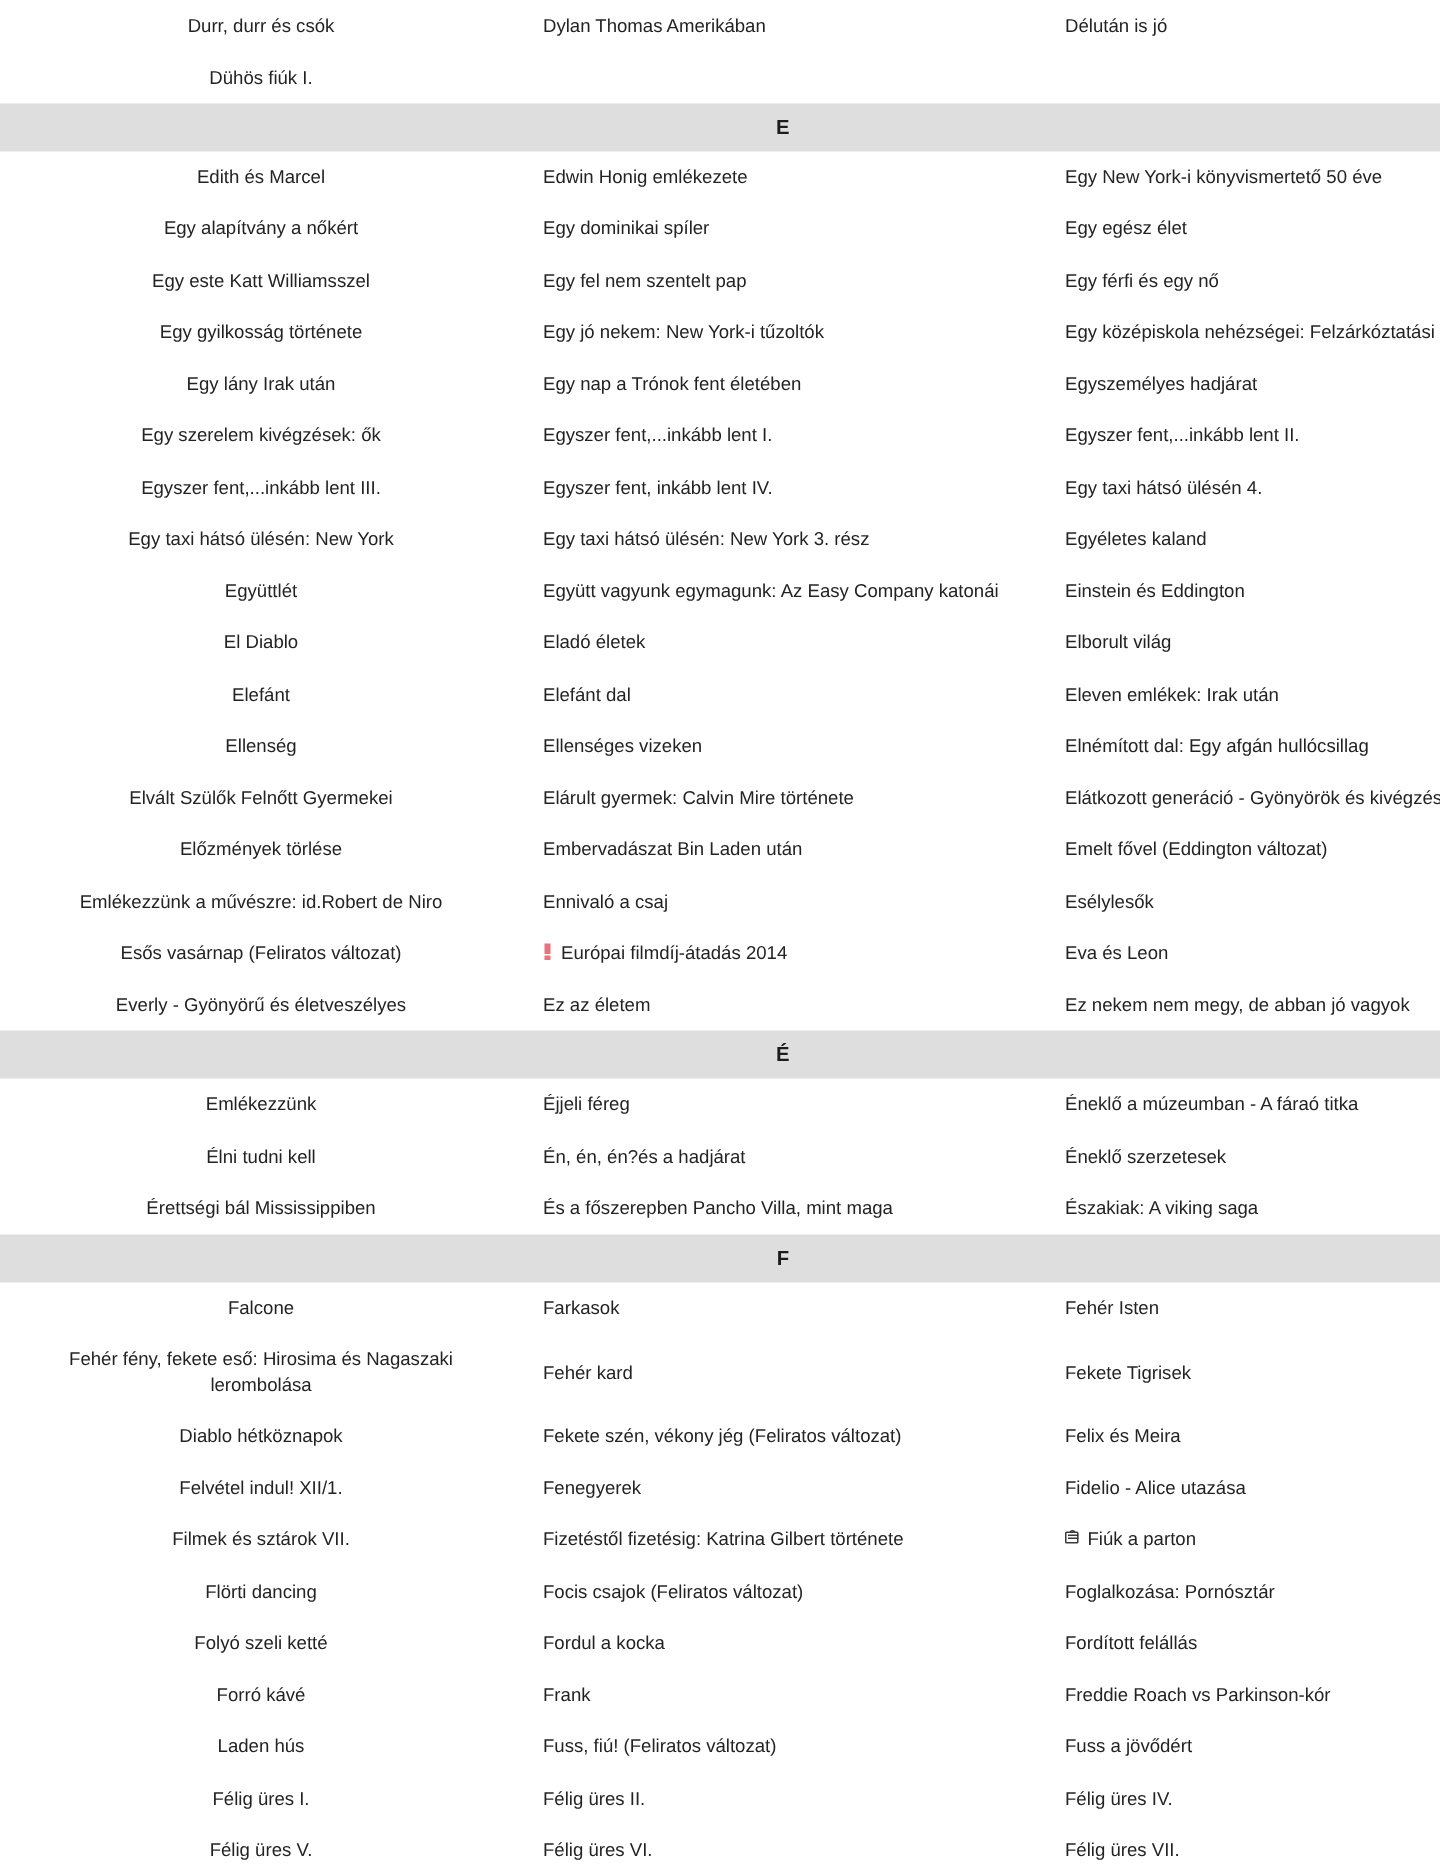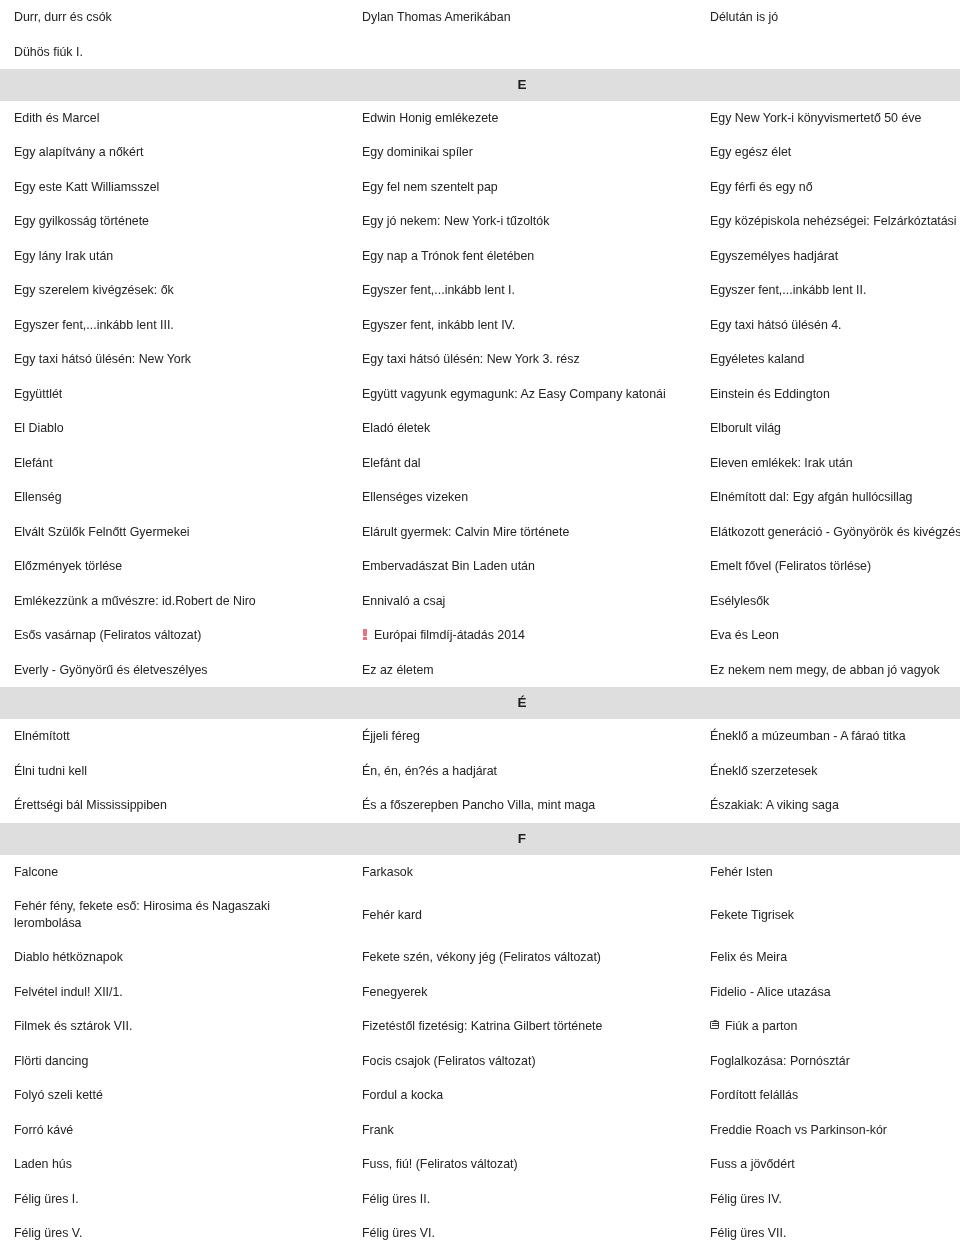--- a/index.html
+++ b/index.html
@@ -25,21 +25,21 @@
     table-layout: fixed;
   }
   table.listing td {
     vertical-align: middle;
     padding: 9px 14px 9px 14px;
     font-size: 12.4px;
     line-height: 1.33;
     color: #232323;
     border: 0;
   }
-  table.listing td.col0 { width: 320px; }
+  table.listing td.col0 { width: 320px; text-align: center; }
   table.listing td.col1 { width: 320px; margin-top: 19px; }
   table.listing td.col2 { width: 320px; }
 
   tr.section-row td {
     background: #dedede;
     text-align: center;
     font-weight: bold;
     font-size: 13.5px;
     color: #1d1d1d;
     padding: 7px 0 7px 0;
@@ -193,42 +193,42 @@
           <td class="col2"><a class="item-link" href="#">Elnémított dal: Egy afgán hullócsillag</a></td>
         </tr>
         <tr>
           <td class="col0"><a class="item-link" href="#">Elvált Szülők Felnőtt Gyermekei</a></td>
           <td class="col1"><a class="item-link" href="#">Elárult gyermek: Calvin Mire története</a></td>
           <td class="col2"><a class="item-link" href="#">Elátkozott generáció - Gyönyörök és kivégzések</a></td>
         </tr>
         <tr>
           <td class="col0"><a class="item-link" href="#">Előzmények törlése</a></td>
           <td class="col1"><a class="item-link" href="#">Embervadászat Bin Laden után</a></td>
-          <td class="col2"><a class="item-link" href="#">Emelt fővel (Feliratos törlése)</a></td>
+          <td class="col2"><a class="item-link" href="#">Emelt fővel (Eddington változat)</a></td>
         </tr>
         <tr>
           <td class="col0"><a class="item-link" href="#">Emlékezzünk a művészre: id.Robert de Niro</a></td>
           <td class="col1"><a class="item-link" href="#">Ennivaló a csaj</a></td>
           <td class="col2"><a class="item-link" href="#">Esélylesők</a></td>
         </tr>
         <tr>
           <td class="col0"><a class="item-link" href="#">Esős vasárnap (Feliratos változat)</a></td>
           <td class="col1"><span class="flag-icon"></span><a class="item-link" href="#">Európai filmdíj-átadás 2014</a></td>
           <td class="col2"><a class="item-link" href="#">Eva és Leon</a></td>
         </tr>
         <tr>
           <td class="col0"><a class="item-link" href="#">Everly - Gyönyörű és életveszélyes</a></td>
           <td class="col1"><a class="item-link" href="#">Ez az életem</a></td>
           <td class="col2"><a class="item-link" href="#">Ez nekem nem megy, de abban jó vagyok</a></td>
         </tr>
         <tr class="section-row">
           <td colspan="3">É</td>
         </tr>
         <tr>
-          <td class="col0"><a class="item-link" href="#">Elnémított</a></td>
+          <td class="col0"><a class="item-link" href="#">Emlékezzünk</a></td>
           <td class="col1"><a class="item-link" href="#">Éjjeli féreg</a></td>
           <td class="col2"><a class="item-link" href="#">Éneklő a múzeumban - A fáraó titka</a></td>
         </tr>
         <tr>
           <td class="col0"><a class="item-link" href="#">Élni tudni kell</a></td>
           <td class="col1"><a class="item-link" href="#">Én, én, én?és a hadjárat</a></td>
           <td class="col2"><a class="item-link" href="#">Éneklő szerzetesek</a></td>
         </tr>
         <tr>
           <td class="col0"><a class="item-link" href="#">Érettségi bál Mississippiben</a></td>

